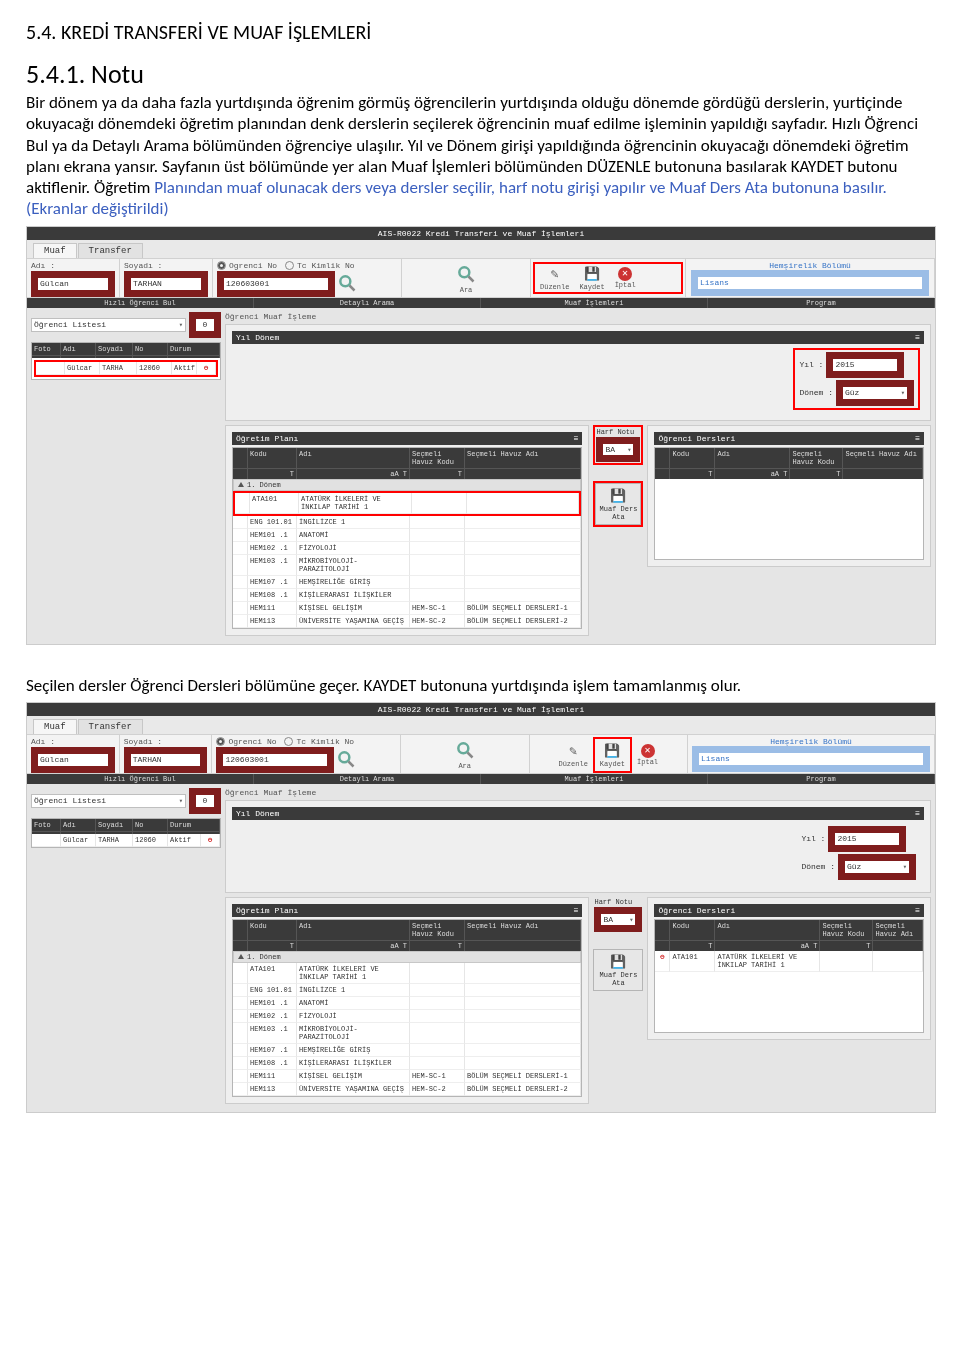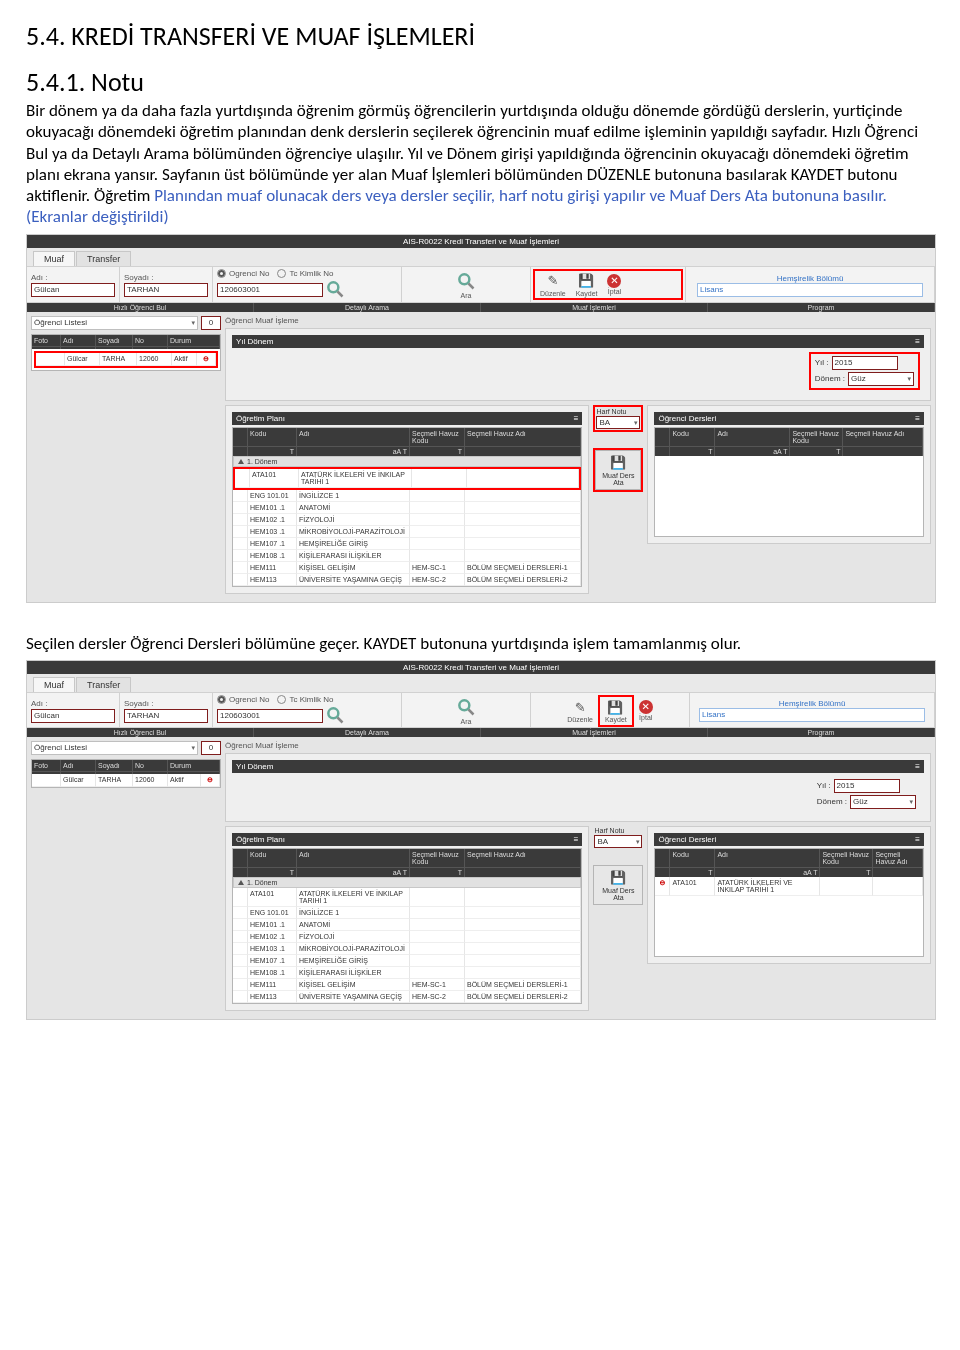--- a/index.html
+++ b/index.html
@@ -1,29 +1,29 @@
 <!DOCTYPE html>
 <html><head>
 <meta charset="utf-8">
 <style>
   body{margin:0;font-family:Calibri,Arial,sans-serif;background:#fff;color:#000;padding:20px 26px;width:908px;}
-  .h1{font-size:26px;font-weight:400;margin:0 0 14px;}
+  .h1{font-size:20px;font-weight:400;margin:0 0 14px;}
   .h2{font-size:26px;font-weight:400;margin:0 0 2px;}
   p{font-size:17px;line-height:1.25;margin:0 0 6px;}
   .blue{color:#3b5fbf;}
-  .app{background:#e5e5e5;width:100%;font-family:Liberation Sans, sans-serif;font-size:8px;color:#333;margin-bottom:16px;border:1px solid #ccc;}
+  .app{background:#e5e5e5;width:100%;font-family:Liberation Mono, monospace;font-size:8px;color:#333;margin-bottom:16px;border:1px solid #ccc;}
   .app-title{background:#3a3a3a;color:#fff;text-align:center;font-size:8px;padding:2px 0;}
   .tabs{display:flex;align-items:flex-end;padding:3px 0 0 6px;background:#e9e9e9;}
   .tab{background:#f6f6f6;border:1px solid #c7c7c7;border-bottom:none;padding:2px 10px;font-size:9px;margin-right:1px;}
   .tab.inact{background:#e2e2e2;}
   .toolbar{display:flex;align-items:stretch;background:#f3f3f3;border-top:1px solid #d1d1d1;border-bottom:1px solid #d1d1d1;}
   .tb-sec{border-right:1px solid #d1d1d1;display:flex;flex-direction:column;justify-content:center;padding:2px 4px 0;}
   .tb-sec-row{display:flex;gap:2px;align-items:center;}
   .lbl{font-size:8px;color:#555;margin-bottom:1px;}
-  .inp{background:#fff;border:1px solid #7f1d1d;height:12px;padding:0 2px;font-size:8px;line-height:12px;}
+  .inp{background:#fff;border:7px solid #7f1d1d;height:12px;padding:0 2px;font-size:8px;line-height:12px;}
   .radio{width:7px;height:7px;border:1px solid #888;border-radius:50%;display:inline-block;vertical-align:middle;}
   .radio.on{box-shadow:inset 0 0 0 2px #555;}
   .icon-btn{display:flex;flex-direction:column;align-items:center;justify-content:center;padding:1px 5px;font-size:7px;color:#555;}
   .ic{width:18px;height:18px;display:flex;align-items:center;justify-content:center;font-size:13px;}
   .strip{background:#3a3a3a;color:#ddd;display:flex;font-size:7px;}
   .strip>div{flex:1;text-align:center;padding:1px 0;border-right:1px solid #555;}
   .body{display:flex;align-items:flex-start;gap:4px;padding:4px;}
   .left-col{width:190px;}
   .sel{background:#fff;border:1px solid #bfbfbf;height:12px;font-size:8px;padding:0 2px;display:flex;align-items:center;justify-content:space-between;}
   .tbl{border:1px solid #b5b5b5;background:#fff;margin-top:4px;}

